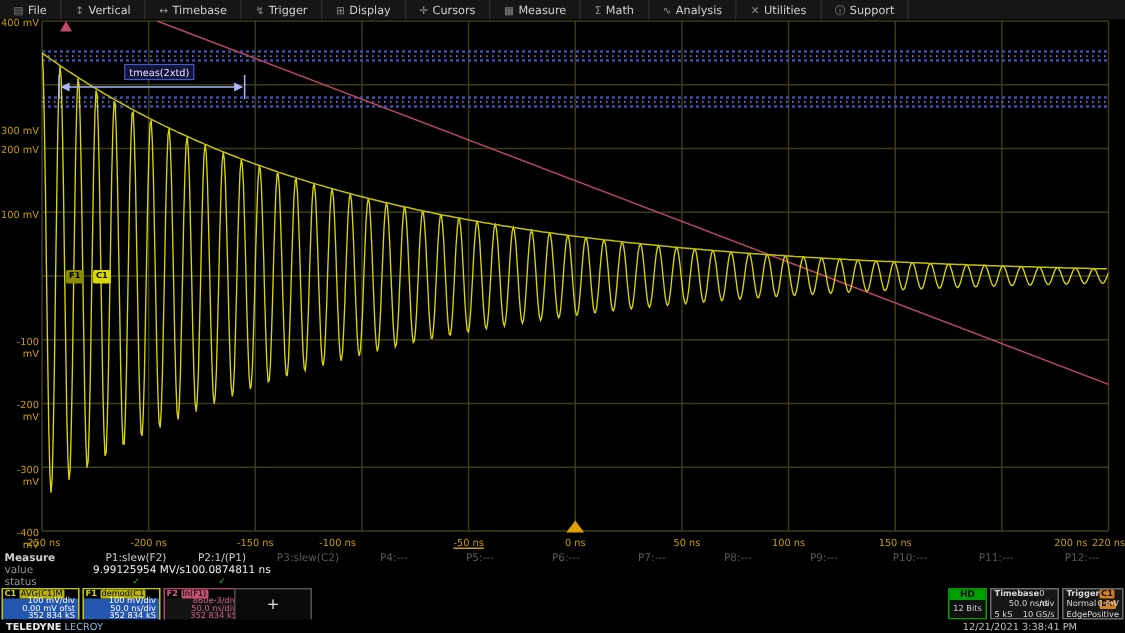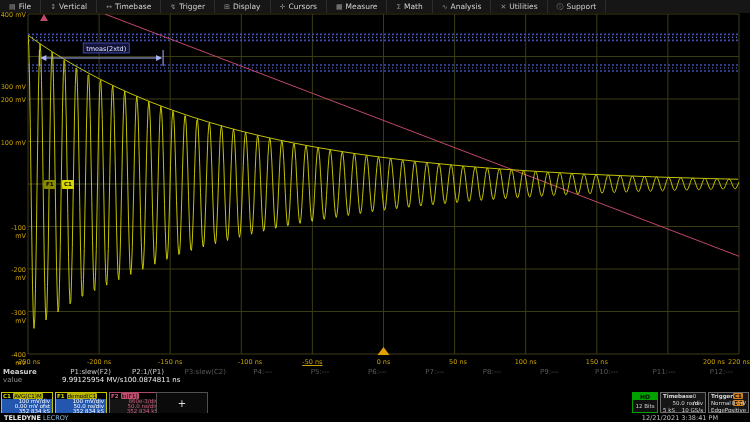--- a/index.html
+++ b/index.html
@@ -195,21 +195,21 @@
     <div class="ylab" style="top: 295.5px;">-300 mV</div>
     <div class="ylab" style="top: 338px;">-400 mV</div>
     <div class="zmark dim" style="left: 44px; top: 167px;">F1</div>
     <div class="zmark" style="left: 62px; top: 167px;">C1</div>
   </div>
 
 <div class="xaxis" id="xaxis">
     <div class="xlab" style="left: 28px;">-250 ns</div>
     <div class="xlab" style="left: 99.1px;">-200 ns</div>
     <div class="xlab" style="left: 170.2px;">-150 ns</div>
-    <div class="xlab" style="left: 250px;">-100 ns</div>
+    <div class="xlab" style="left: 225px;">-100 ns</div>
     <div class="xlab" style="left: 312.4px; text-decoration: underline;">-50 ns</div>
     <div class="xlab" style="left: 383.5px;">0 ns</div>
     <div class="xlab" style="left: 458px;">50 ns</div>
     <div class="xlab" style="left: 525.7px;">100 ns</div>
     <div class="xlab" style="left: 596.8px; text-align: right;">150 ns</div>
     <div class="xlab" style="left: 667.9px; margin-left: 46px;">200 ns</div>
     <div class="xlab" style="left: 739px;">220 ns</div>
   </div>
 
 <div class="measure">
@@ -238,20 +238,36 @@
       <div class="m-cell dim"></div>
       <div class="m-cell dim"></div>
       <div class="m-cell dim"></div>
       <div class="m-cell dim"></div>
       <div class="m-cell dim"></div>
       <div class="m-cell dim"></div>
       <div class="m-cell dim"></div>
       <div class="m-cell dim"></div>
       <div class="m-cell dim"></div>
     </div>
+  <div class="m-row stat">
+    <div class="m-label">status</div>
+
+  <div class="m-cell">✓</div>
+      <div class="m-cell">✓</div>
+      <div class="m-cell dim"></div>
+      <div class="m-cell dim"></div>
+      <div class="m-cell dim"></div>
+      <div class="m-cell dim"></div>
+      <div class="m-cell dim"></div>
+      <div class="m-cell dim"></div>
+      <div class="m-cell dim"></div>
+      <div class="m-cell dim"></div>
+      <div class="m-cell dim"></div>
+      <div class="m-cell dim"></div>
+    </div>
 </div>
 
 <div class="descrow">
 
     <div class="desc c1">
       <div class="desc-head">
         <span class="desc-id">C1</span>
         <span class="desc-tag">AVG(C1)M</span>
       </div>
       <div class="desc-body">

